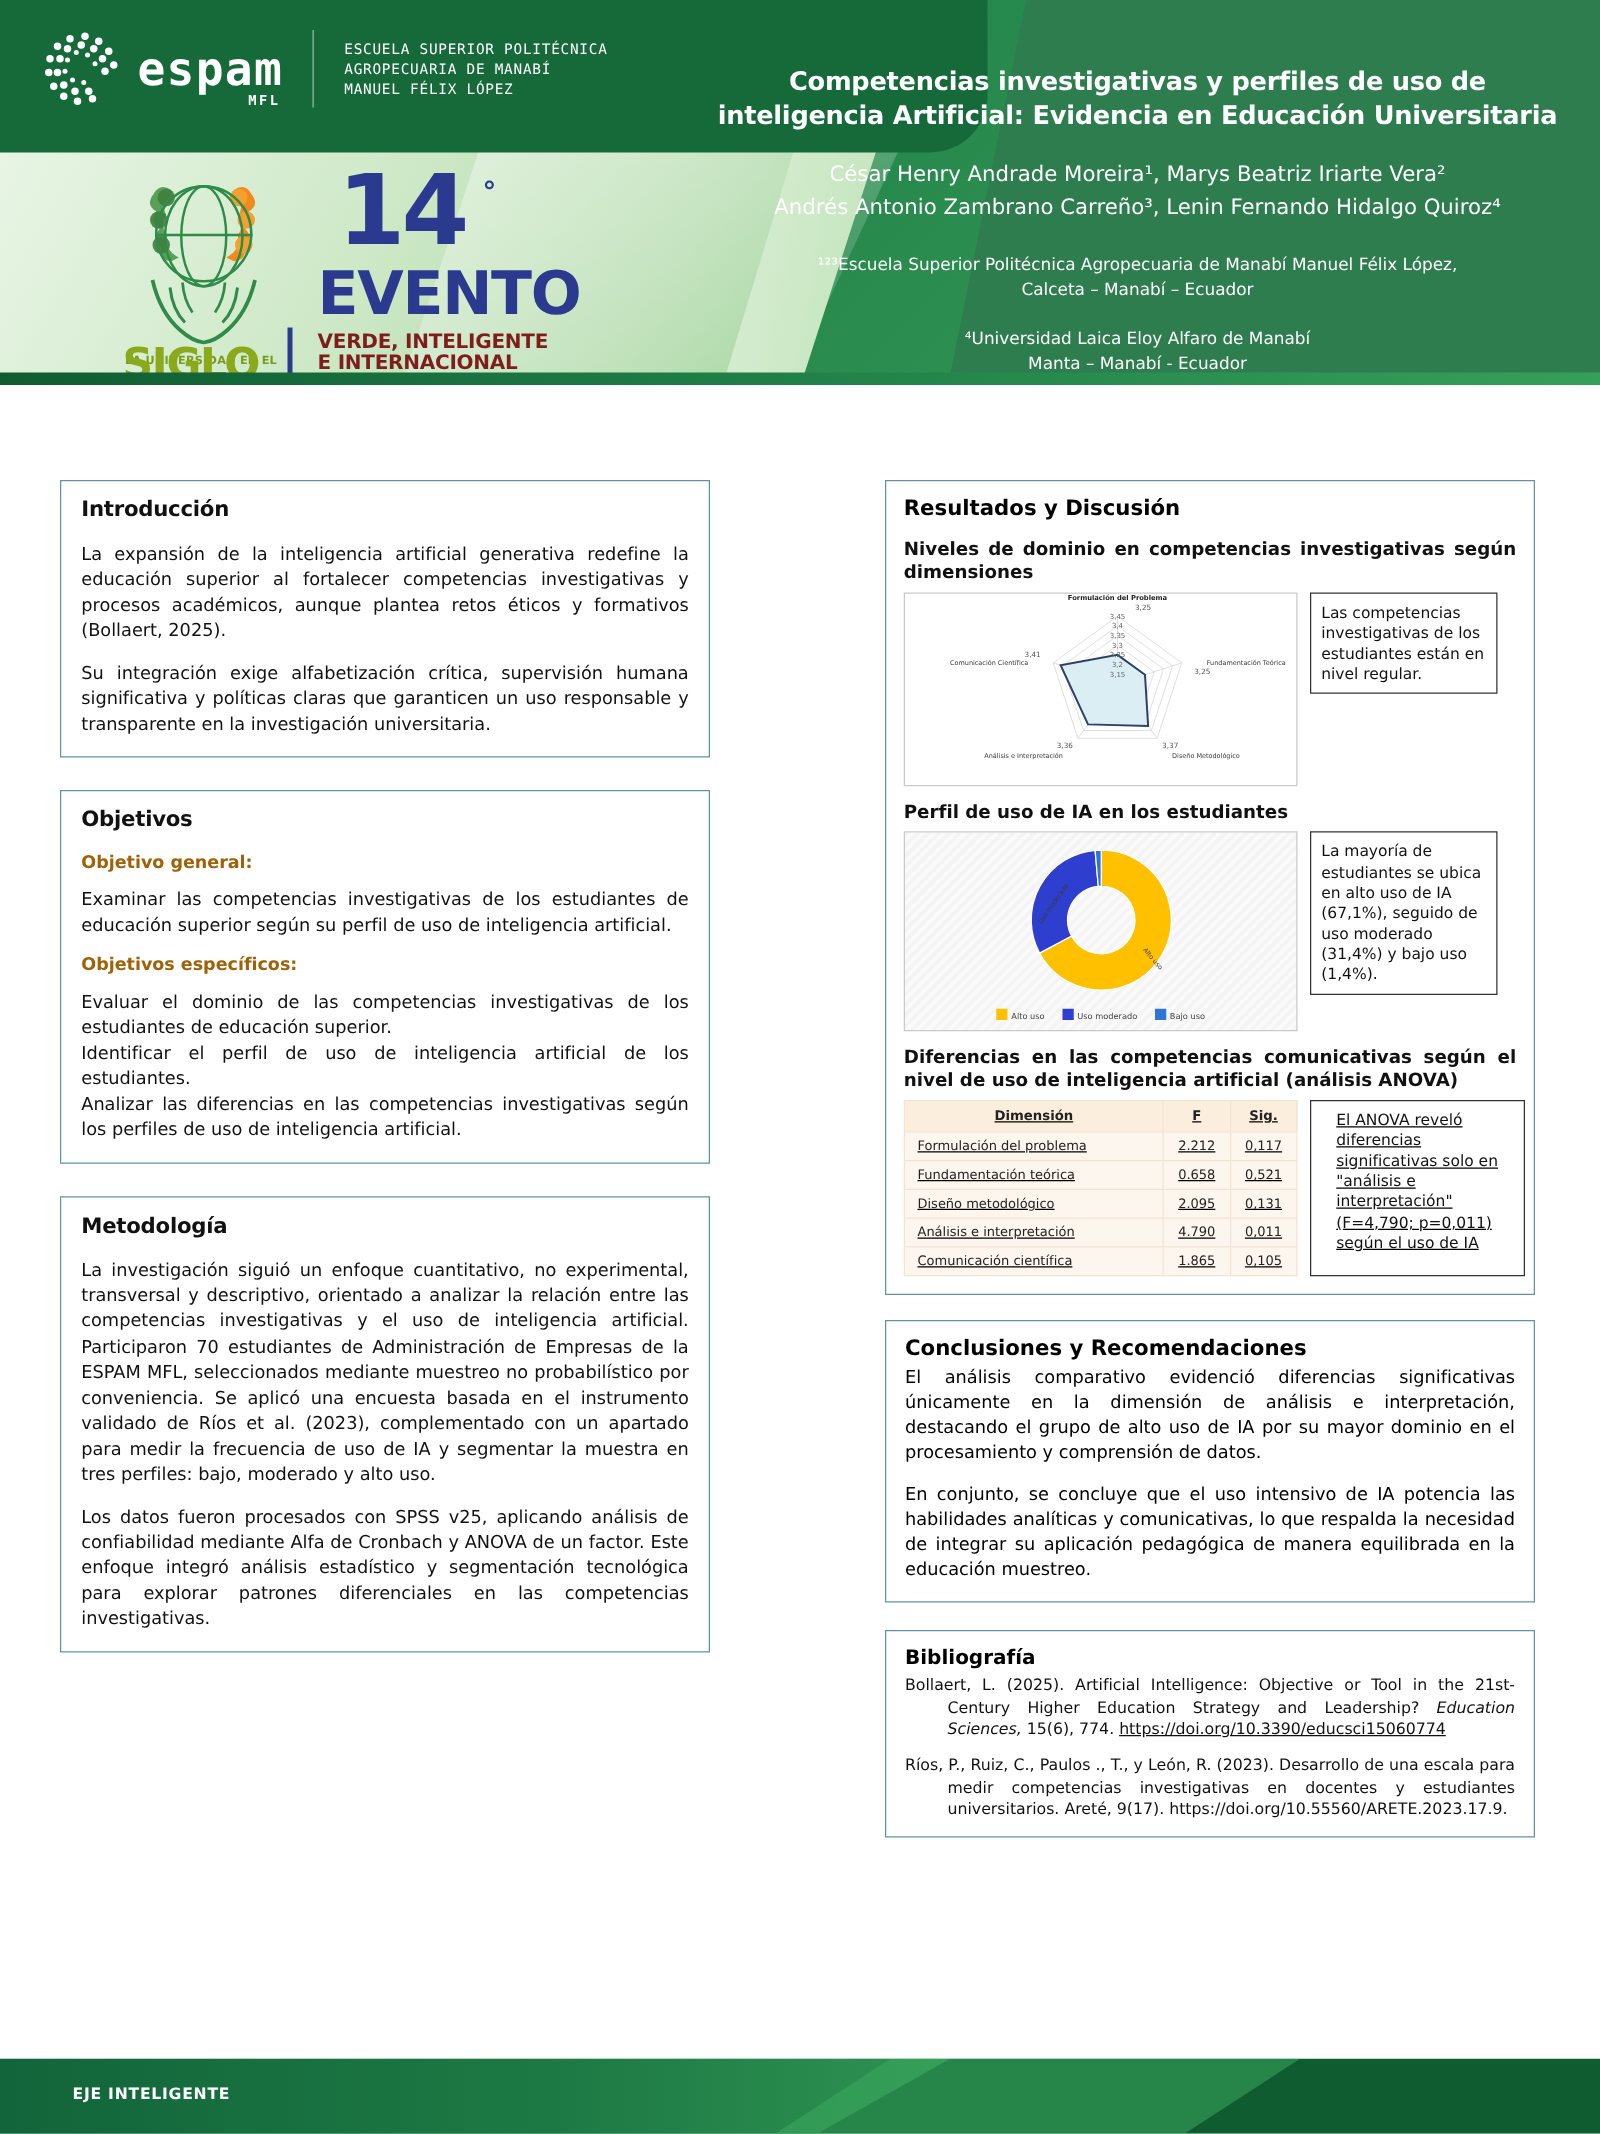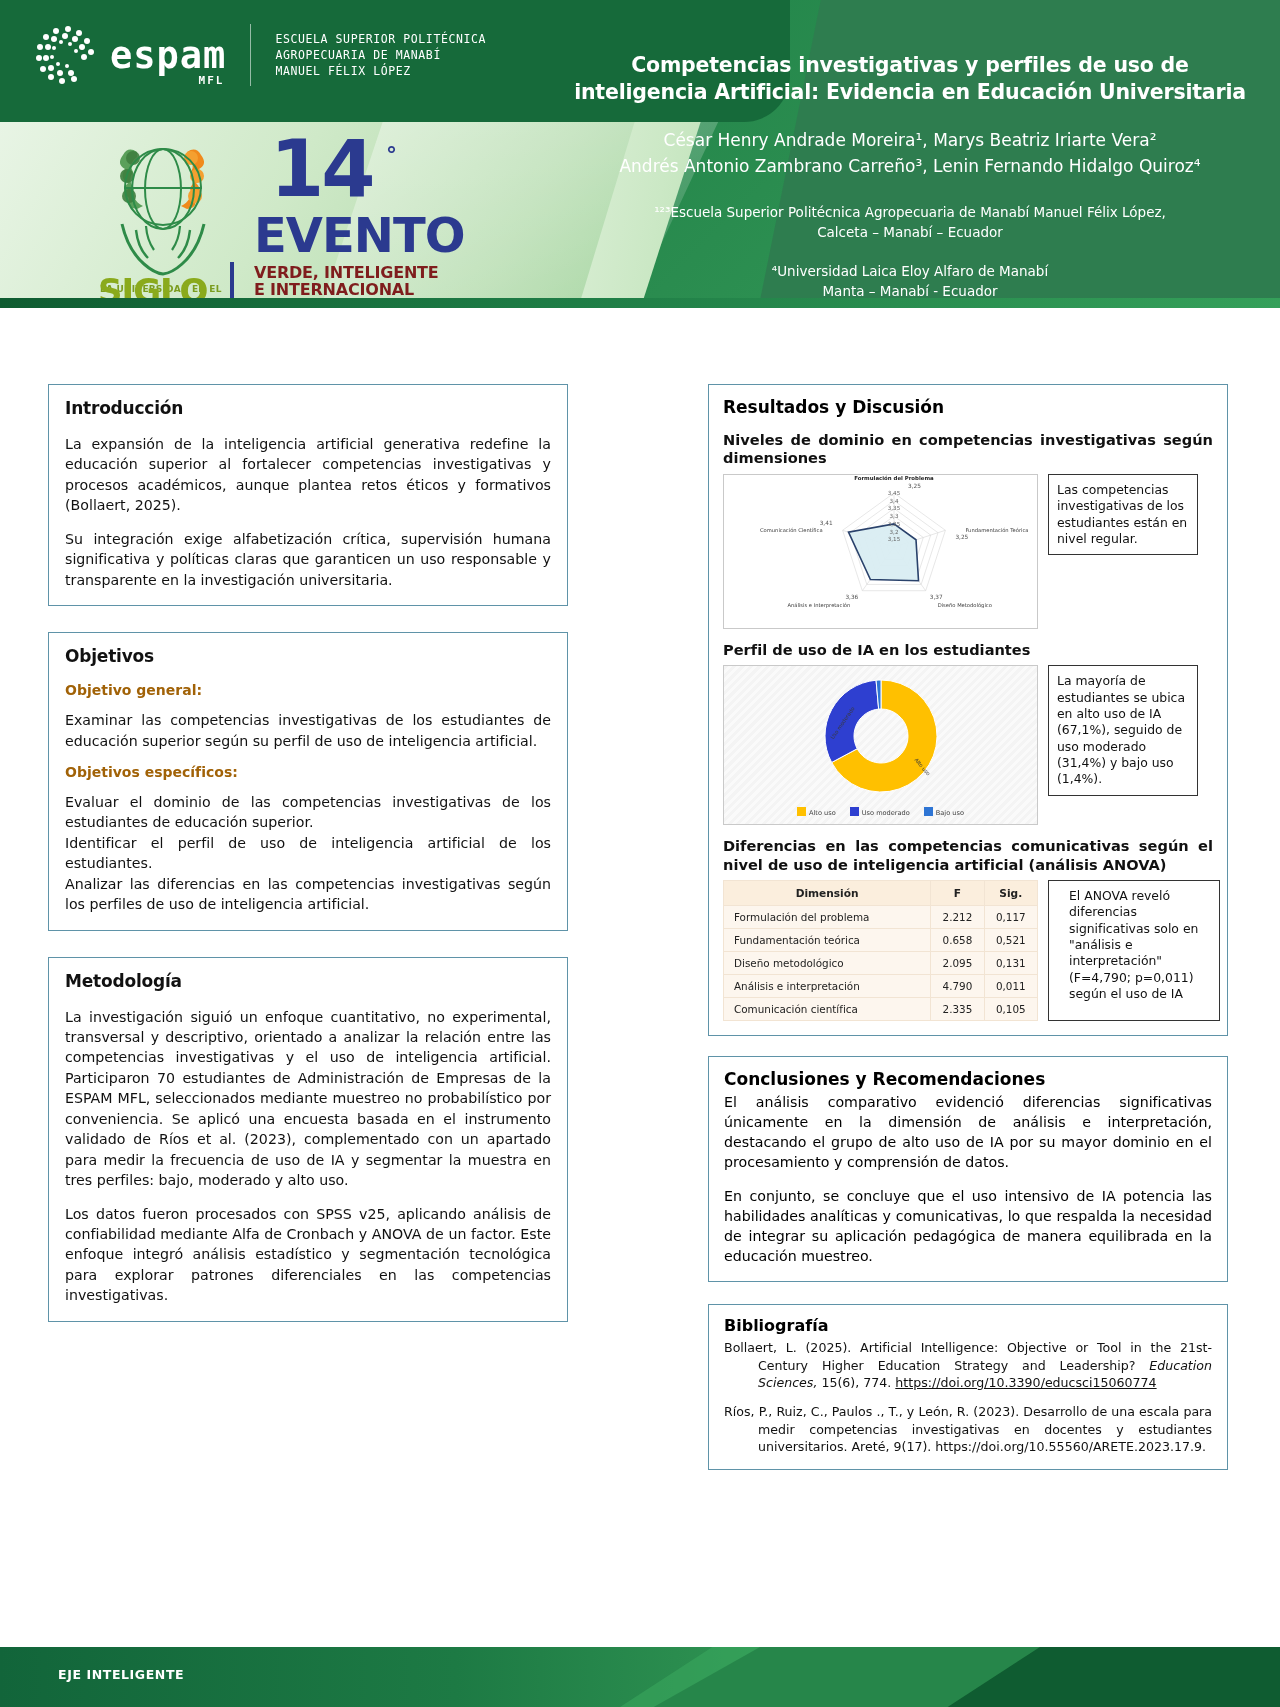--- a/index.html
+++ b/index.html
@@ -196,21 +196,21 @@
     position: relative; flex: none;
   }
   .donut-legend {
     position: absolute; left: 0; right: 0; bottom: 7px;
     display:flex; justify-content:center; gap: 14px; font-size: 6.6px; color:#444;
   }
   .donut-legend span.sw { display:inline-block; width: 9px; height: 9px; margin-right: 3px; vertical-align: -1px;}
   .donut-legend i { font-style: normal; }
 
   
-  .anova-row { display:flex; gap: 10px; align-items: flex-start; }
+  .anova-row { display:flex; gap: 10px; align-items: flex-start; text-decoration: underline; }
   table.anova { border-collapse: collapse; width: 315px; font-size: 10.4px; flex:none; }
   table.anova th {
     background:#fbeedd; color:#222; font-weight: 700; padding: 6px 4px;
     border: 1px solid #f2e4d3; font-size: 10.6px;
   }
   table.anova td {
     background:#fdf6ee; color:#222; padding: 5px 4px; border: 1px solid #f2e4d3;
     text-align: center;
   }
   table.anova td.dim { text-align: left; padding-left: 10px; }
@@ -514,21 +514,21 @@
                   <td>2.095</td>
                   <td>0,131</td>
                 </tr>
                 <tr>
                   <td class="dim">Análisis e interpretación</td>
                   <td>4.790</td>
                   <td>0,011</td>
                 </tr>
                 <tr>
                   <td class="dim">Comunicación científica</td>
-                  <td>2.335</td>
+                  <td>1.865</td>
                   <td>0,105</td>
                 </tr>
               </tbody>
           </table>
           <div class="callout-anova">El ANOVA reveló diferencias significativas solo en "análisis e interpretación" (F=4,790; p=0,011) según el uso de IA</div>
         </div>
       </section>
 
       <section class="concl-card">
         <h2>Conclusiones y Recomendaciones</h2>

